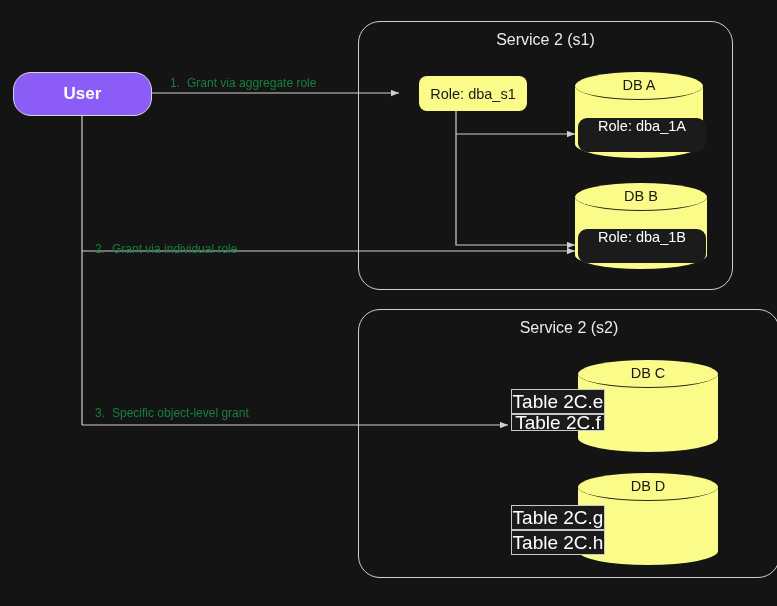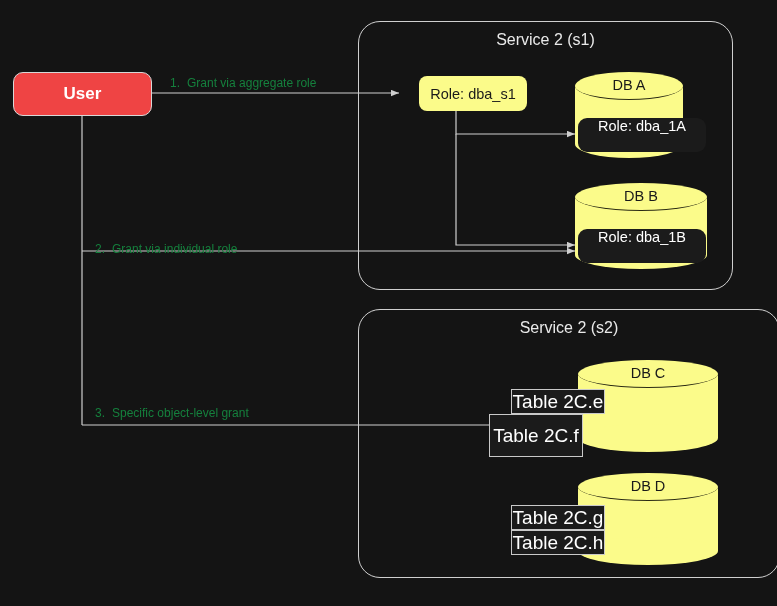--- a/index.html
+++ b/index.html
@@ -28,22 +28,22 @@
     box-sizing: border-box;
     display: flex;
     align-items: center;
     justify-content: center;
     text-align: center;
   }
   
   #user-box {
     left: 13px; top: 72px; width: 139px; height: 44px;
     border: 1px solid #d7d7d7;
-    border-radius: 10px;
-    background: #ef4444;
+    border-radius: 18px;
+    background: #8b5cf6;
     color: #ffffff;
     font-size: 17px;
     font-weight: bold;
     text-align: right;
   }
   
   .service-container {
     position: absolute;
     box-sizing: border-box;
     border: 1px solid #cfcfcf;
@@ -102,21 +102,21 @@
   }
   .db .db-label {
     position: absolute;
     left: 0; right: 0;
     top: 5px;
     text-align: center;
     color: #1a1a1a;
     font-size: 14.5px;
     z-index: 3;
   }
-  #db-a { left: 575px; top: 72px; width: 108px; height: 86px; }
+  #db-a { left: 575px; top: 72px; width: 108px; height: 86px; padding-left: 20px; }
   #db-b { left: 575px; top: 183px; width: 132px; height: 86px; }
   #db-c { left: 578px; top: 360px; width: 140px; height: 92px; }
   #db-d { left: 578px; top: 473px; width: 140px; height: 92px; }
 
   
   .db-role {
     position: absolute;
     box-sizing: border-box;
     display: flex;
     justify-content: center;
@@ -136,21 +136,21 @@
     display: flex;
     align-items: center;
     justify-content: center;
     background: #1b1b1b;
     border: 1px solid #c9c9c9;
     color: #ffffff;
     font-size: 19px;
     z-index: 4;
   }
   #table-2ce { left: 511px; top: 389px; width: 94px; height: 25px; }
-  #table-2cf { left: 489px; top: 414px; width: 94px; height: 43px; }
+  #table-2cf { left: 511px; top: 414px; width: 94px; height: 17px; }
   #table-2cg { left: 511px; top: 505px; width: 94px; height: 25px; align-items: center; }
   #table-2ch { left: 511px; top: 530px; width: 94px; height: 25px; }
 
   
   .edge-label {
     position: absolute;
     color: #15803d;
     font-size: 12px;
     white-space: nowrap;
   }

